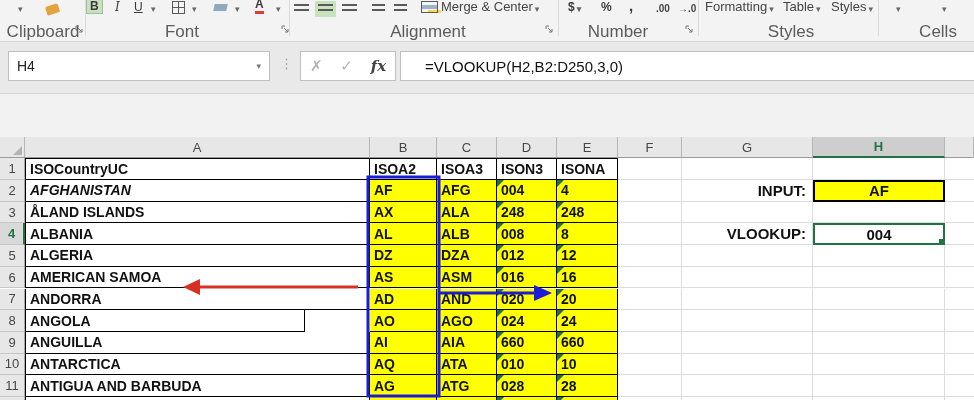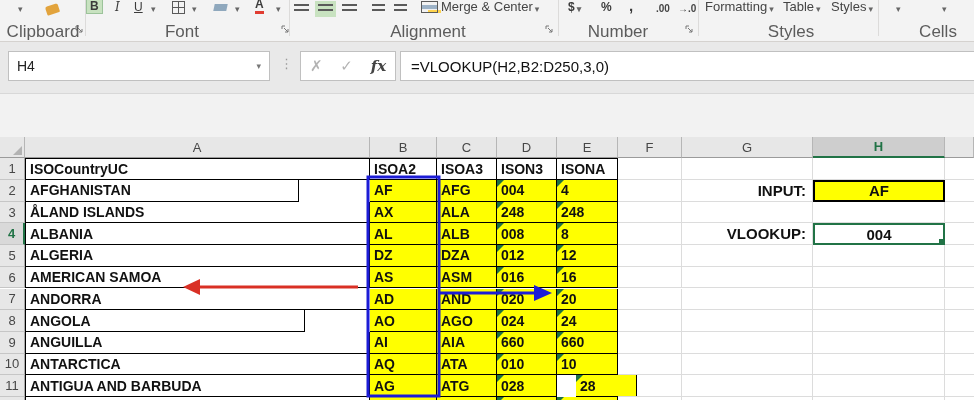--- a/index.html
+++ b/index.html
@@ -36,21 +36,21 @@
   #namebox{position:absolute;left:8px;top:9px;width:262px;height:30px;background:#fff;border:1px solid #c0c0c0;
     font-size:14px;color:#222;display:flex;align-items:center;padding-left:8px;box-sizing:border-box;}
   #namebox .nb-caret{position:absolute;right:8px;font-size:9px;color:#777;}
   #fbar-dots{position:absolute;left:280px;top:14px;color:#9a9a9a;font-size:13px;letter-spacing:0;}
   #fxpanel{position:absolute;left:300px;top:9px;width:96px;height:30px;background:#fff;border:1px solid #c0c0c0;
     display:flex;align-items:center;justify-content:space-around;box-sizing:border-box;}
   .fx-x{color:#b3b3b3;font-size:15px;}
   .fx-check{color:#b3b3b3;font-size:15px;}
   .fx-fx{font-family:"DejaVu Serif", serif;font-style:italic;font-weight:bold;color:#444;font-size:15px;}
   #formulabox{position:absolute;left:400px;top:9px;width:574px;height:30px;background:#fff;border:1px solid #c0c0c0;border-right:none;
-    font-size:15px;color:#111;display:flex;align-items:center;padding-left:10px;box-sizing:border-box;}
+    font-size:15px;color:#111;display:flex;align-items:center;padding-left:24px;box-sizing:border-box;}
   #gap{position:absolute;left:0;top:93px;width:974px;height:44px;background:#f2f2f2;border-top:1px solid #d8d8d8;}
 
   
   #sheet{position:absolute;left:0;top:137px;width:974px;height:263px;background:#fff;overflow:hidden;}
   .chead{position:absolute;top:0;height:21px;background:#e7e7e7;border-right:1px solid #b6b6b6;border-bottom:1px solid #9b9b9b;
     color:#474747;font-size:13px;display:flex;align-items:center;justify-content:center;box-sizing:border-box;}
   .chead-sel{background:#cecece;color:var(--green);border-bottom:2px solid var(--green);font-weight:bold;}
   .corner-tri{position:absolute;right:2px;bottom:2px;width:0;height:0;border-left:9px solid transparent;border-bottom:9px solid #b3b3b3;}
 
   .cell{position:absolute;display:flex;align-items:center;box-sizing:border-box;font-size:14px;color:#111;overflow:hidden;}
@@ -252,21 +252,21 @@
         <div class="cell tbl tbl-left tbl-top" style="left: 25px; width: 345px; top: 21px; height: 22px;">ISOCountryUC</div>
         <div class="cell tbl tbl-top" style="left: 370px; width: 67px; top: 21px; height: 22px;">ISOA2</div>
         <div class="cell tbl tbl-top" style="left: 437px; width: 60px; top: 21px; height: 22px;">ISOA3</div>
         <div class="cell tbl tbl-top" style="left: 497px; width: 60px; top: 21px; height: 22px;">ISON3</div>
         <div class="cell tbl tbl-top" style="left: 557px; width: 61px; top: 21px; height: 22px;">ISONA</div>
         <div class="cell plain" style="left: 618px; width: 64px; top: 21px; height: 22px;"></div>
         <div class="cell plain" style="left: 682px; width: 131px; top: 21px; height: 22px;"></div>
         <div class="cell plain" style="left: 813px; width: 132px; top: 21px; height: 22px;"></div>
         <div class="cell plain noright" style="left: 945px; width: 29px; top: 21px; height: 22px;"></div>
         <div class="cell gut" style="left: 0px; width: 25px; top: 43px; height: 21.7px;">2</div>
-        <div class="cell tbl tbl-left" style="left: 25px; width: 274px; top: 43px; height: 21.7px;">AFGHANISTAN</div>
+        <div class="cell tbl tbl-left" style="left: 25px; width: 345px; top: 43px; height: 21.7px; font-style: italic;">AFGHANISTAN</div>
         <div class="cell tbl ylw" style="left: 370px; width: 67px; top: 43px; height: 21.7px;">AF</div>
         <div class="cell tbl ylw" style="left: 437px; width: 60px; top: 43px; height: 21.7px;">AFG</div>
         <div class="cell tbl ylw" style="left: 497px; width: 60px; top: 43px; height: 21.7px;"><span class="tri"></span>004</div>
         <div class="cell tbl ylw" style="left: 557px; width: 61px; top: 43px; height: 21.7px;"><span class="tri"></span>4</div>
         <div class="cell plain" style="left: 618px; width: 64px; top: 43px; height: 21.7px;"></div>
         <div class="cell plain glabel" style="left: 682px; width: 131px; top: 43px; height: 21.7px;">INPUT:</div>
         <div class="cell input-cell" style="left: 813px; width: 132px; top: 43px; height: 21.7px;">AF</div>
         <div class="cell plain noright" style="left: 945px; width: 29px; top: 43px; height: 21.7px;"></div>
         <div class="cell gut" style="left: 0px; width: 25px; top: 64.7px; height: 21.7px;">3</div>
         <div class="cell tbl tbl-left" style="left: 25px; width: 345px; top: 64.7px; height: 21.7px;">ÅLAND ISLANDS</div>
@@ -346,21 +346,21 @@
         <div class="cell tbl ylw" style="left: 557px; width: 61px; top: 216.6px; height: 21.7px;"><span class="tri"></span>10</div>
         <div class="cell plain" style="left: 618px; width: 64px; top: 216.6px; height: 21.7px;"></div>
         <div class="cell plain" style="left: 682px; width: 131px; top: 216.6px; height: 21.7px;"></div>
         <div class="cell plain" style="left: 813px; width: 132px; top: 216.6px; height: 21.7px;"></div>
         <div class="cell plain noright" style="left: 945px; width: 29px; top: 216.6px; height: 21.7px;"></div>
         <div class="cell gut" style="left: 0px; width: 25px; top: 238.3px; height: 21.7px;">11</div>
         <div class="cell tbl tbl-left" style="left: 25px; width: 345px; top: 238.3px; height: 21.7px;">ANTIGUA AND BARBUDA</div>
         <div class="cell tbl ylw" style="left: 370px; width: 67px; top: 238.3px; height: 21.7px;">AG</div>
         <div class="cell tbl ylw" style="left: 437px; width: 60px; top: 238.3px; height: 21.7px;">ATG</div>
         <div class="cell tbl ylw" style="left: 497px; width: 60px; top: 238.3px; height: 21.7px;"><span class="tri"></span>028</div>
-        <div class="cell tbl ylw" style="left: 576px; width: 61px; top: 238.3px; height: 21.7px;"><span class="tri"></span>28</div>
+        <div class="cell tbl ylw" style="left: 557px; width: 61px; top: 238.3px; height: 21.7px;"><span class="tri"></span>28</div>
         <div class="cell plain" style="left: 618px; width: 64px; top: 238.3px; height: 21.7px;"></div>
         <div class="cell plain" style="left: 682px; width: 131px; top: 238.3px; height: 21.7px;"></div>
         <div class="cell plain" style="left: 813px; width: 132px; top: 238.3px; height: 21.7px;"></div>
         <div class="cell plain noright" style="left: 945px; width: 29px; top: 238.3px; height: 21.7px;"></div>
         <div class="cell gut" style="left: 0px; width: 25px; top: 260px; height: 21.7px;">12</div>
         <div class="cell tbl tbl-left" style="left: 25px; width: 345px; top: 260px; height: 21.7px;">ARGENTINA</div>
         <div class="cell tbl ylw" style="left: 370px; width: 67px; top: 260px; height: 21.7px;">AR</div>
         <div class="cell tbl ylw" style="left: 437px; width: 60px; top: 260px; height: 21.7px;">ARG</div>
         <div class="cell tbl ylw" style="left: 497px; width: 60px; top: 260px; height: 21.7px;"><span class="tri"></span>032</div>
         <div class="cell tbl ylw" style="left: 557px; width: 61px; top: 260px; height: 21.7px;"><span class="tri"></span>32</div>

